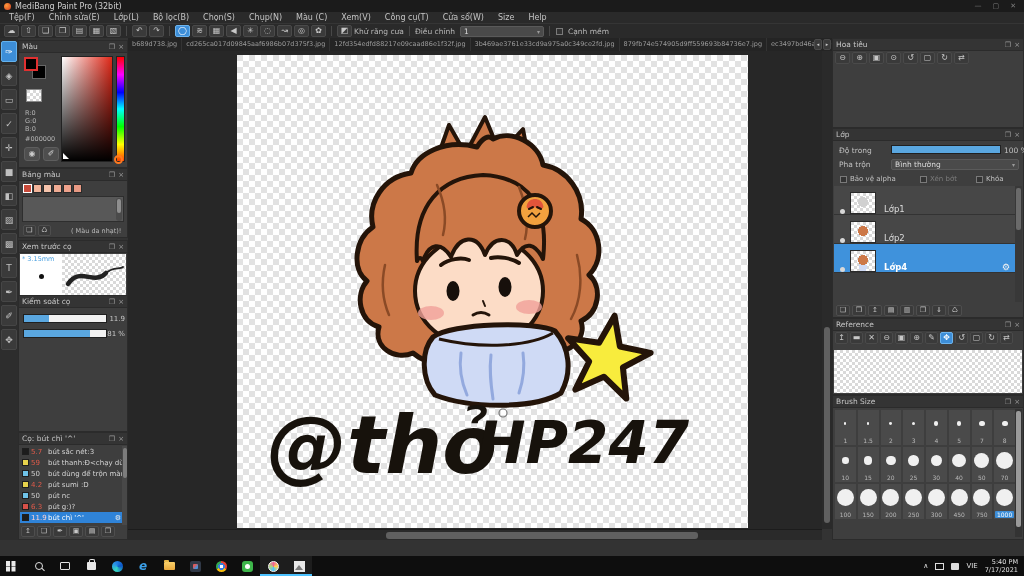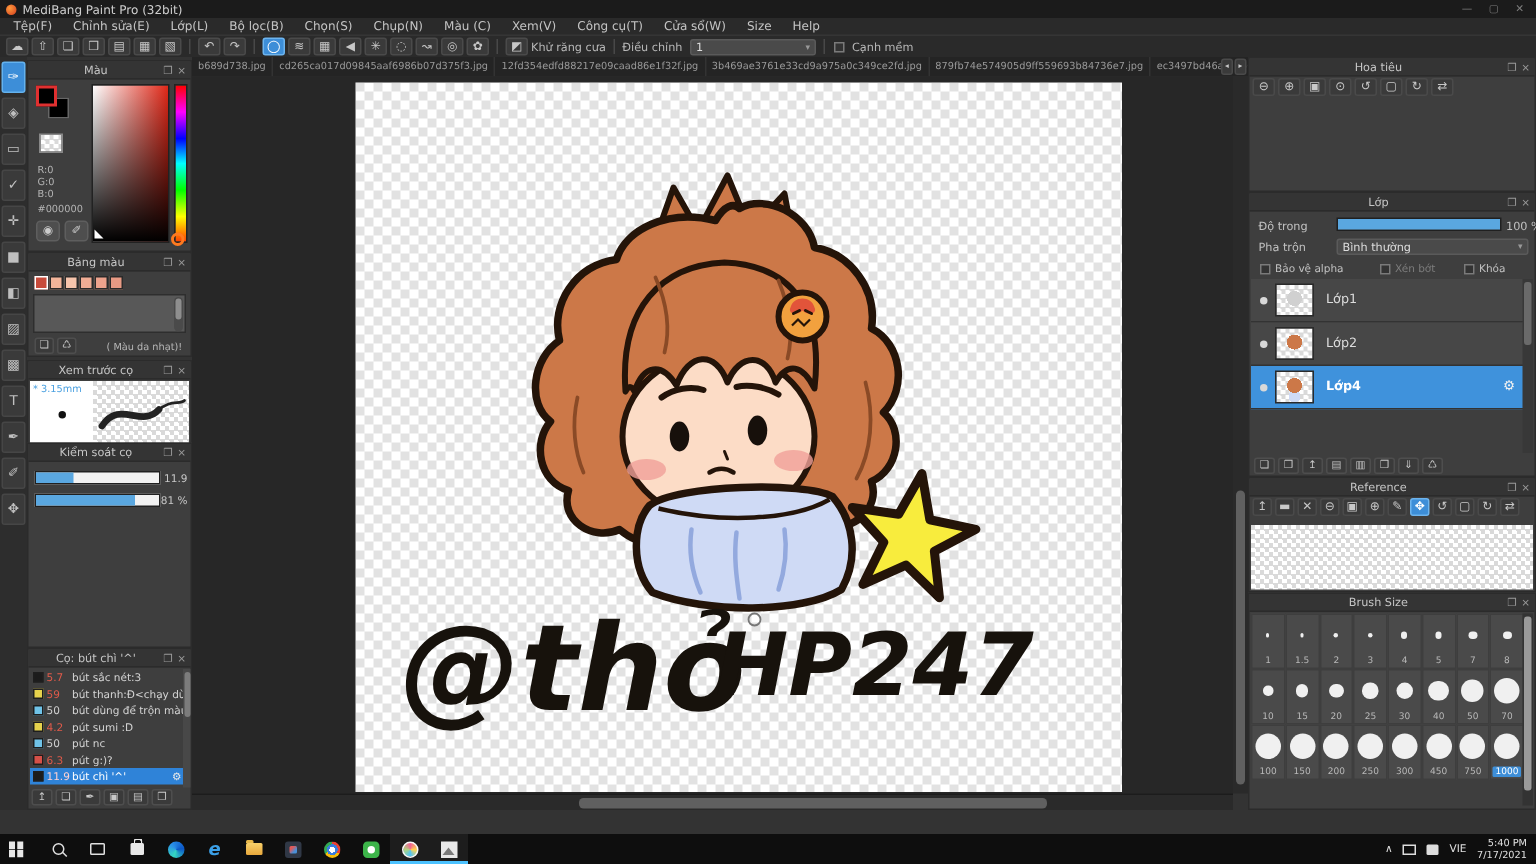--- a/index.html
+++ b/index.html
@@ -36,21 +36,21 @@
 .toolstrip{position:absolute;left:0;top:38px;width:18px;height:502px;background:#2d2d2d;
  display:flex;flex-direction:column;align-items:center;padding-top:3px;gap:3px}
 .tool{width:16px;height:21px;background:#3a3a3a;border:1px solid #464646;border-radius:2px;
  color:#c0c0c0;font-size:9px;display:flex;align-items:center;justify-content:center;flex:none}
 .tool.active{background:#3d8ed8;color:#fff;border-color:#64b2ee}
 
 
 .panel{position:absolute;background:#3e3e3e;border:1px solid #2b2b2b}
 .phead{height:12px;background:#343434;display:flex;align-items:center;padding:0 3px;
  font-size:7.5px;color:#c6c6c6;border-bottom:1px solid #2b2b2b}
-.ptitle{flex:1;text-align:center;white-space:nowrap;overflow:hidden}
+.ptitle{flex:1;text-align:left;white-space:nowrap;overflow:hidden}
 .pbtn{color:#9a9a9a;font-size:7px;margin-left:3px}
 
 
 .checker{background:repeating-conic-gradient(#ffffff 0 25%,#e2e2e2 0 50%);background-size:12px 12px}
 .checker-sm{background:repeating-conic-gradient(#ffffff 0 25%,#d9d9d9 0 50%);background-size:6px 6px}
 
 
 .fg-swatch{position:absolute;left:5px;top:16px;width:14px;height:14px;background:#000;border:2px solid #e03030;z-index:2}
 .bg-swatch{position:absolute;left:13px;top:24px;width:14px;height:14px;background:#000;border:1px solid #666}
 .tr-swatch{position:absolute;left:7px;top:48px;width:16px;height:13px;border:1px solid #888}
@@ -112,21 +112,21 @@
 .icon-row{position:absolute;left:2px;top:13px;display:flex;gap:2px;align-items:center}
 .nav-zone{position:absolute;left:1px;top:30px;width:188px;height:58px;background:#383838}
 .nav-thumb{position:absolute;left:44px;top:1px;width:54px;height:55px;background:#fff;border:1px solid #d03838}
 .ly-label{position:absolute;font-size:7.5px;color:#c0c0c0;white-space:nowrap}
 .ly-slider{position:absolute;left:58px;top:16px;width:110px;height:9px;background:#2e2e2e;border:1px solid #202020}
 .ly-select{position:absolute;left:58px;top:30px;width:128px;height:11px;background:#4a4a4a;border:1px solid #5a5a5a;
  border-radius:2px;display:flex;align-items:center;padding:0 3px;font-size:7.5px;color:#ddd}
 .ly-check{position:absolute;top:46px;display:flex;align-items:center;font-size:7px;color:#c0c0c0}
 .ly-check.dim{color:#7c7c7c}
 .ly-list{position:absolute;left:1px;top:57px;width:182px;height:116px;overflow:hidden}
-.ly-row{position:relative;height:29px;background:#474747;border-bottom:1px solid #333;display:flex;align-items:center}
+.ly-row{position:relative;height:29px;background:#474747;border-bottom:1px solid #333;display:flex;align-items:flex-end}
 .ly-row.sel{background:#3f92dc}
 .ly-eye{width:5px;height:5px;border-radius:50%;background:#d8d8d8;margin:0 5px 0 6px;flex:none}
 .ly-thumb{width:26px;height:22px;border:1px solid #2a2a2a;position:relative;flex:none}
 .ly-blob{position:absolute;inset:0}
 .ly-name{margin-left:8px;font-size:8.5px;color:#ddd}
 .ly-row.sel .ly-name{color:#fff;font-weight:bold}
 .ly-gear{margin-left:auto;margin-right:6px;color:#f2f2f2;font-size:9px}
 .ly-scroll{position:absolute;right:1px;top:57px;width:7px;height:116px;background:#383838}
 .ly-sthumb{position:absolute;left:1px;top:2px;width:5px;height:42px;background:#6a6a6a;border-radius:2px}
 .ly-btns{position:absolute;left:3px;top:176px;display:flex;gap:2px}

